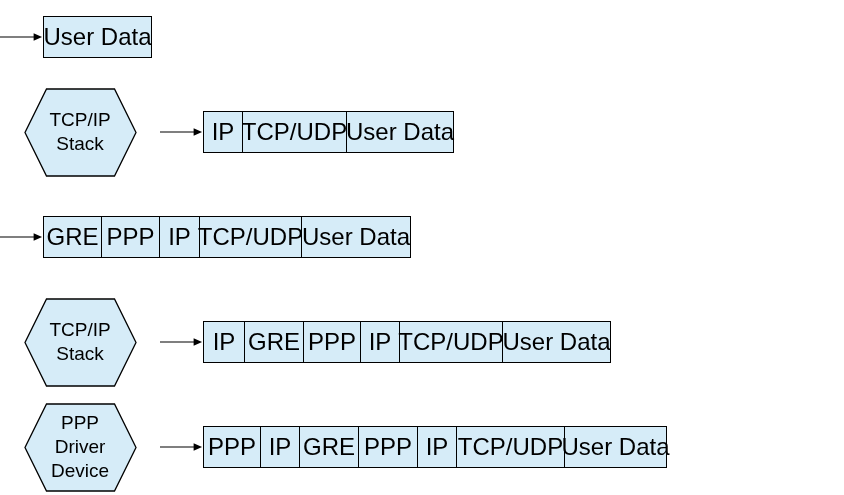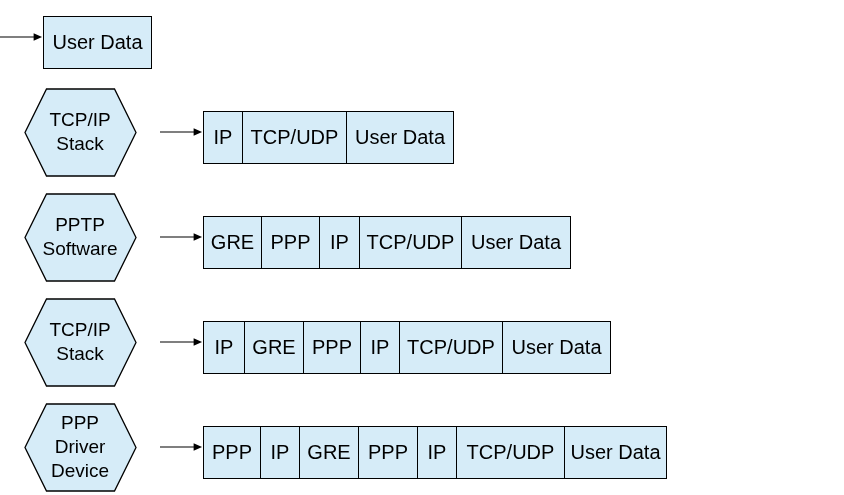--- a/index.html
+++ b/index.html
@@ -22,24 +22,24 @@
   .shape{position:relative;}
   .shape svg{display:block;}
   .shape-label{
     position:absolute;inset:0;display:flex;flex-direction:column;
     align-items:center;justify-content:center;
     font-size:19px;line-height:24px;text-align:center;
   }
   .arrow-cell{flex:none;width:43px;display:flex;align-items:center;}
   .segments{flex:none;display:flex;height:42px;}
   .segment{
-    box-sizing:border-box;height:53px;margin-left:-1px;
+    box-sizing:border-box;height:42px;margin-left:-1px;
     border:1px solid var(--stroke);background:var(--fill);
     display:flex;align-items:center;justify-content:center;
-    font-size:20px;white-space:nowrap;
+    font-size:24px;white-space:nowrap;
   }
   .segment:first-child{margin-left:0;}
   .shape-poly{fill:var(--fill);stroke:var(--stroke);stroke-width:1.3;}
   .arrow-line{stroke:var(--stroke);stroke-width:1.2;}
   .arrow-head{fill:var(--stroke);}
 </style>
 </head>
 <body>
 
 <div class="canvas">
@@ -75,32 +75,20 @@
       </svg>
     </div>
     <div class="segments">
         <div class="segment" style="width: 40px;">IP</div>
         <div class="segment" style="width: 105px;">TCP/UDP</div>
         <div class="segment" style="width: 108px;">User Data</div>
       </div>
   </div>
 
   <div class="row">
-    <div class="shape-cell">
-      <div class="shape">
-  <svg width="113" height="89" viewBox="0 0 113 89">
-    <polygon class="shape-poly" points="22.5,1 90.5,1 112,44.5 90.5,88 22.5,88 1,44.5"></polygon>
-  </svg>
-
-        <div class="shape-label">
-            <div>PPTP</div>
-            <div>Software</div>
-          </div>
-      </div>
-    </div>
     <div class="arrow-cell">
       <svg width="46" height="12" viewBox="0 0 46 12">
         <line class="arrow-line" x1="0" y1="6" x2="37" y2="6"></line>
         <polygon class="arrow-head" points="36,2 45,6 36,10"></polygon>
       </svg>
     </div>
     <div class="segments">
         <div class="segment" style="width: 59px;">GRE</div>
         <div class="segment" style="width: 59px;">PPP</div>
         <div class="segment" style="width: 41px;">IP</div>

